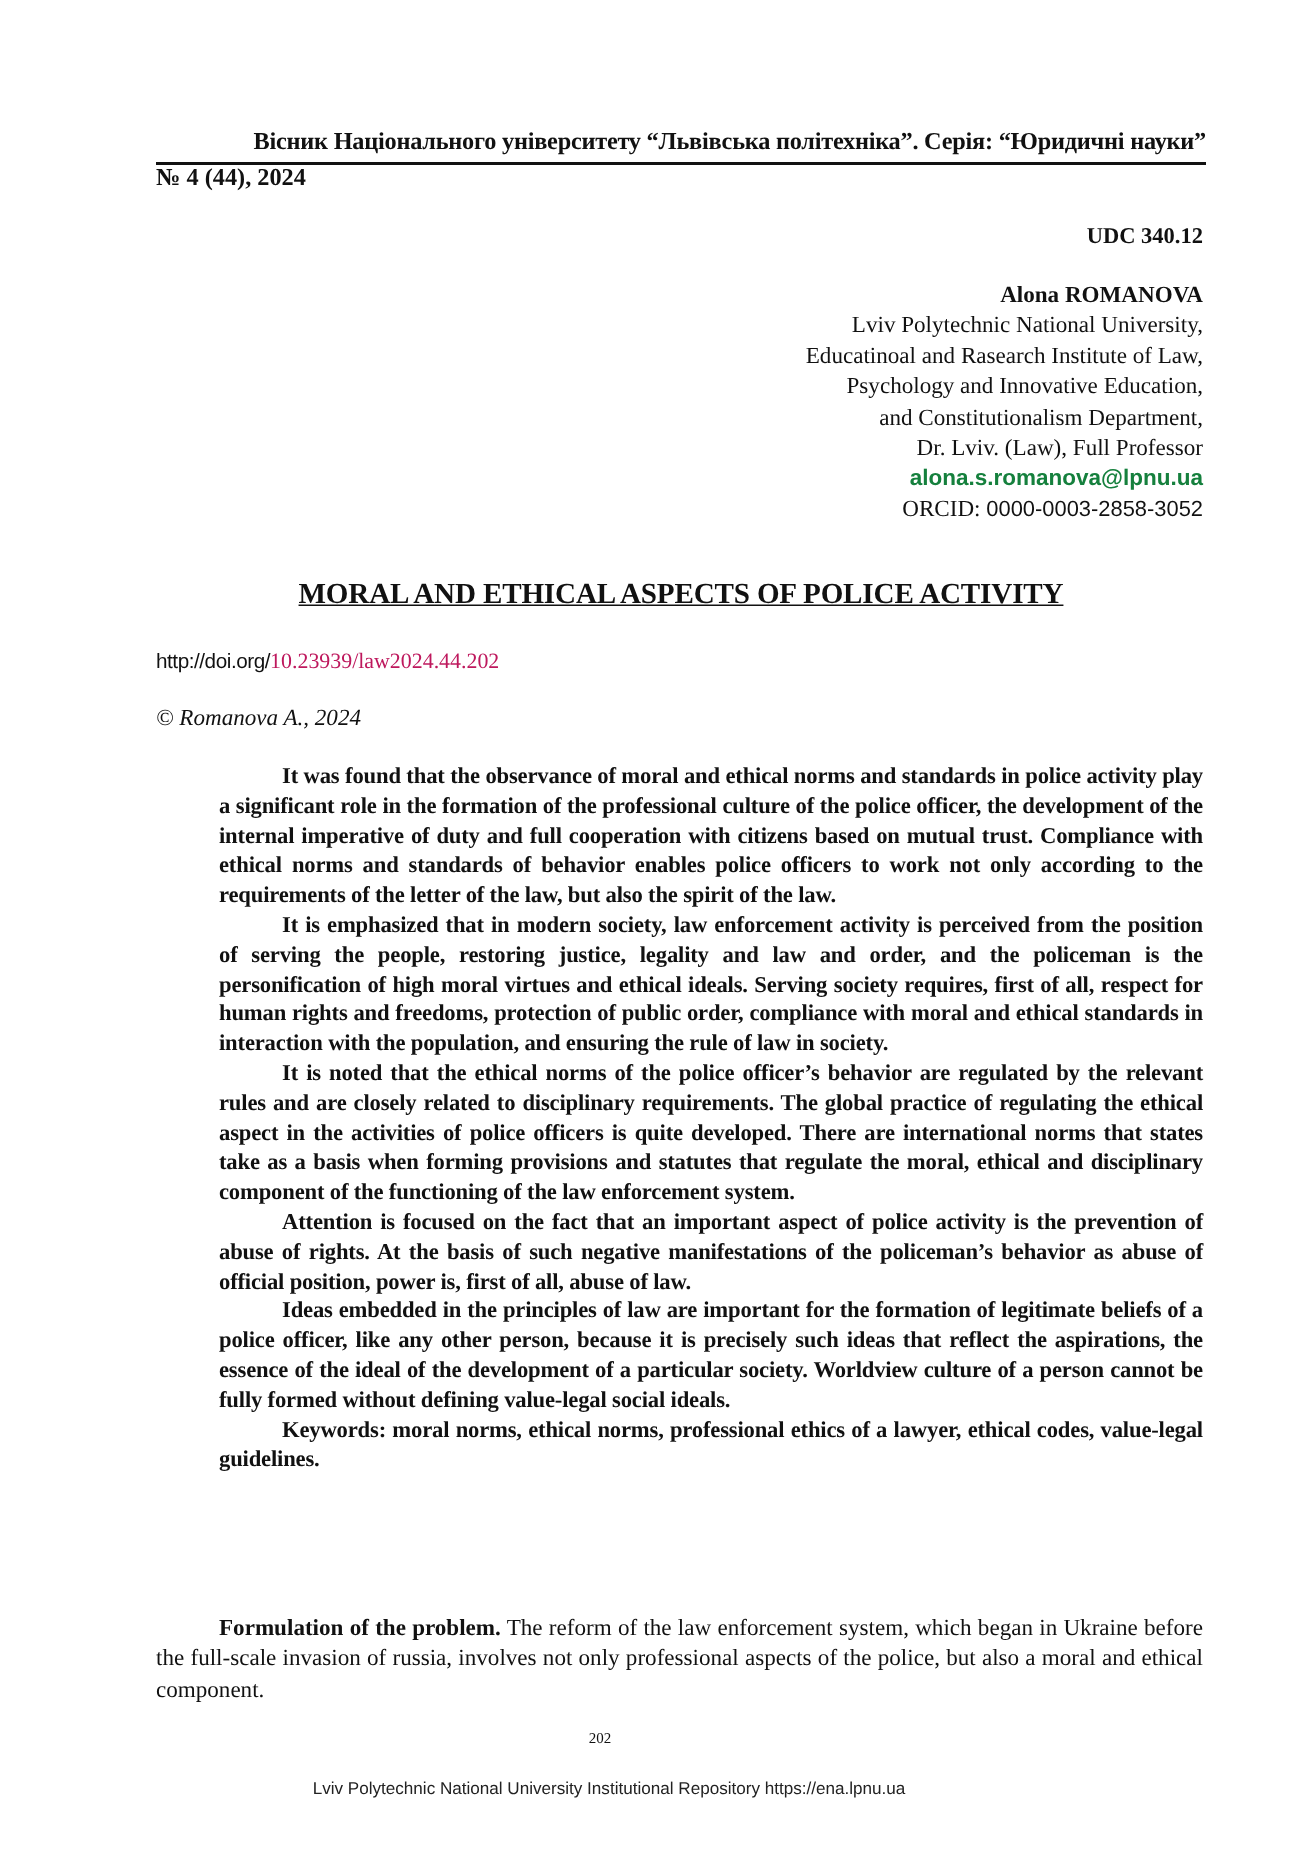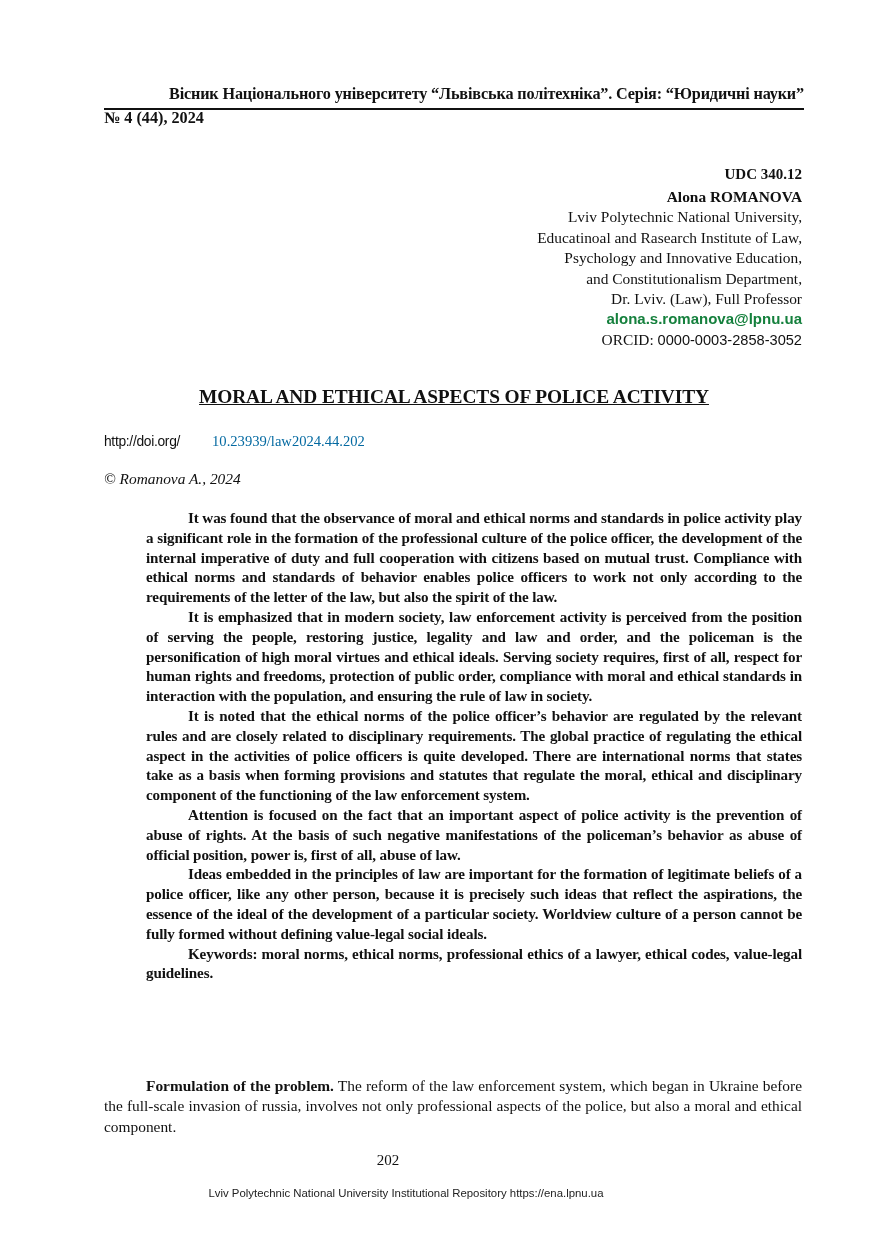--- a/index.html
+++ b/index.html
@@ -15,64 +15,64 @@
       text-align: right; white-space: nowrap;
       padding-bottom: 4px; border-bottom: 2px solid #111;
       line-height: 20px;
     }
     .issue {
       position: absolute; left: 104px; top: 108px;
       font-weight: bold; font-size: 16.2px; line-height: 20px;
     }
     .udc {
       position: absolute; right: 74px; top: 148px;
-      font-weight: bold; font-size: 15px; line-height: 20px; text-align: right; margin-top: 16px;
+      font-weight: bold; font-size: 15px; line-height: 20px; text-align: right;
     }
     .author-block {
       position: absolute; right: 74px; top: 187px; width: 400px;
       text-align: right; font-size: 15.4px; line-height: 20.4px;
     }
     .author-name { font-weight: bold; }
     .email { font-family: "Liberation Sans", sans-serif; font-weight: bold; font-size: 15px; color: #15803d; text-decoration: none; }
     .orcid-id { font-family: "Liberation Sans", sans-serif; font-size: 14.6px; }
 
     .title {
       position: absolute; left: 104px; top: 385px; width: 700px;
       text-align: center; font-weight: bold; font-size: 19.4px; line-height: 24px;
       letter-spacing: -0.1px;
       text-decoration: underline;
     }
     .doi {
       position: absolute; left: 104px; top: 431px;
       font-size: 14.6px; line-height: 20px;
     }
     .doi-prefix { font-family: "Liberation Sans", sans-serif; font-size: 13.8px; letter-spacing: -0.3px; }
-    .doi-link { color: #0369a1; text-decoration: none; padding-left: 32px; }
+    .doi-link { color: #be185d; text-decoration: none; }
     .copyright {
       position: absolute; left: 104px; top: 469px;
       font-style: italic; font-size: 15.4px; line-height: 20px;
     }
 
     .abstract {
       position: absolute; left: 146px; top: 509px; width: 656px;
       font-weight: bold; font-size: 15.1px; line-height: 19.8px;
       text-align: justify; letter-spacing: -0.12px;
     }
     .abstract p { margin: 0; text-indent: 42px; }
 
     .body-text {
       position: absolute; left: 104px; top: 1060px; width: 698px;
       font-size: 15.4px; line-height: 20.3px; text-align: justify; margin-top: 16px;
     }
     .body-text p { margin: 0; text-indent: 42px; }
     .body-text b { font-weight: bold; }
 
     .page-number {
-      position: absolute; left: 4px; width: 768px; top: 1150px;
-      text-align: center; font-size: 15px; line-height: 20px;
+      position: absolute; left: 16px; width: 768px; top: 1150px;
+      text-align: center; font-size: 10px; line-height: 20px;
     }
     .repository {
       position: absolute; left: 0; width: 812px; top: 1185px;
       text-align: center; font-family: "Liberation Sans", sans-serif;
       font-size: 11.4px; line-height: 16px; color: #222;
     }
   </style>
 </head>
 <body>
 

